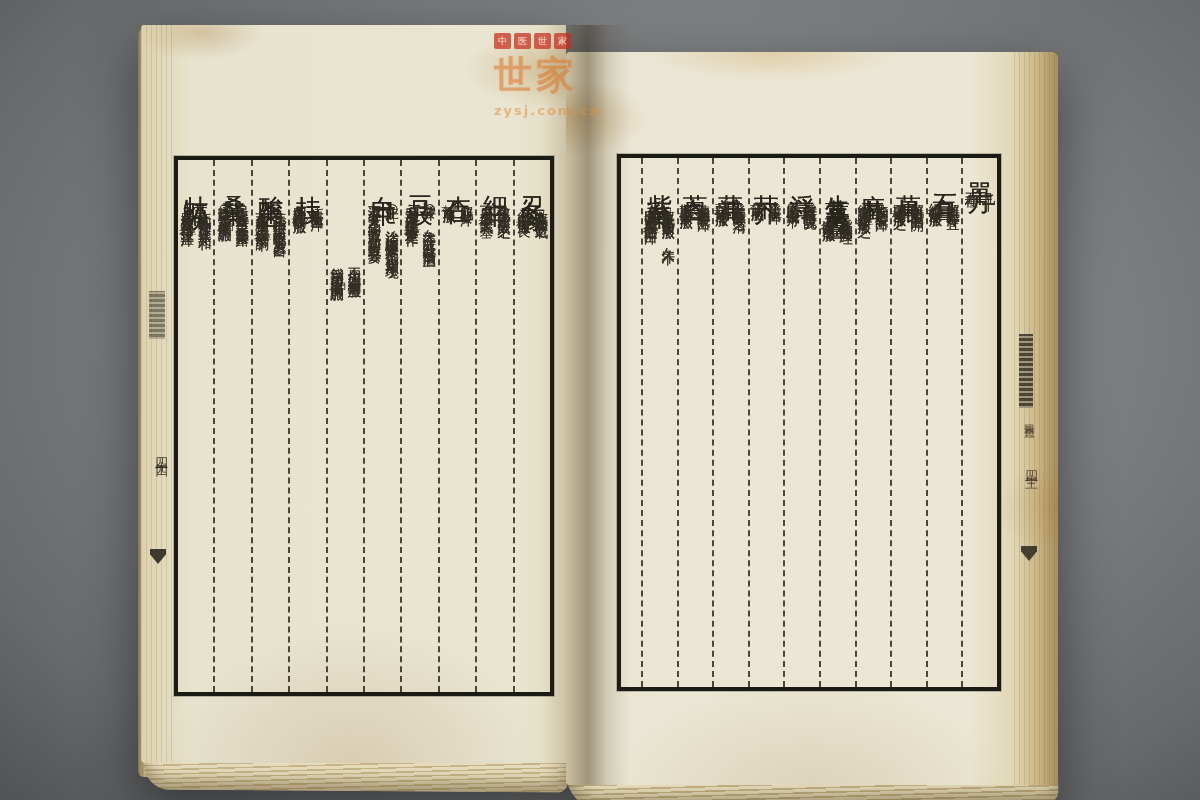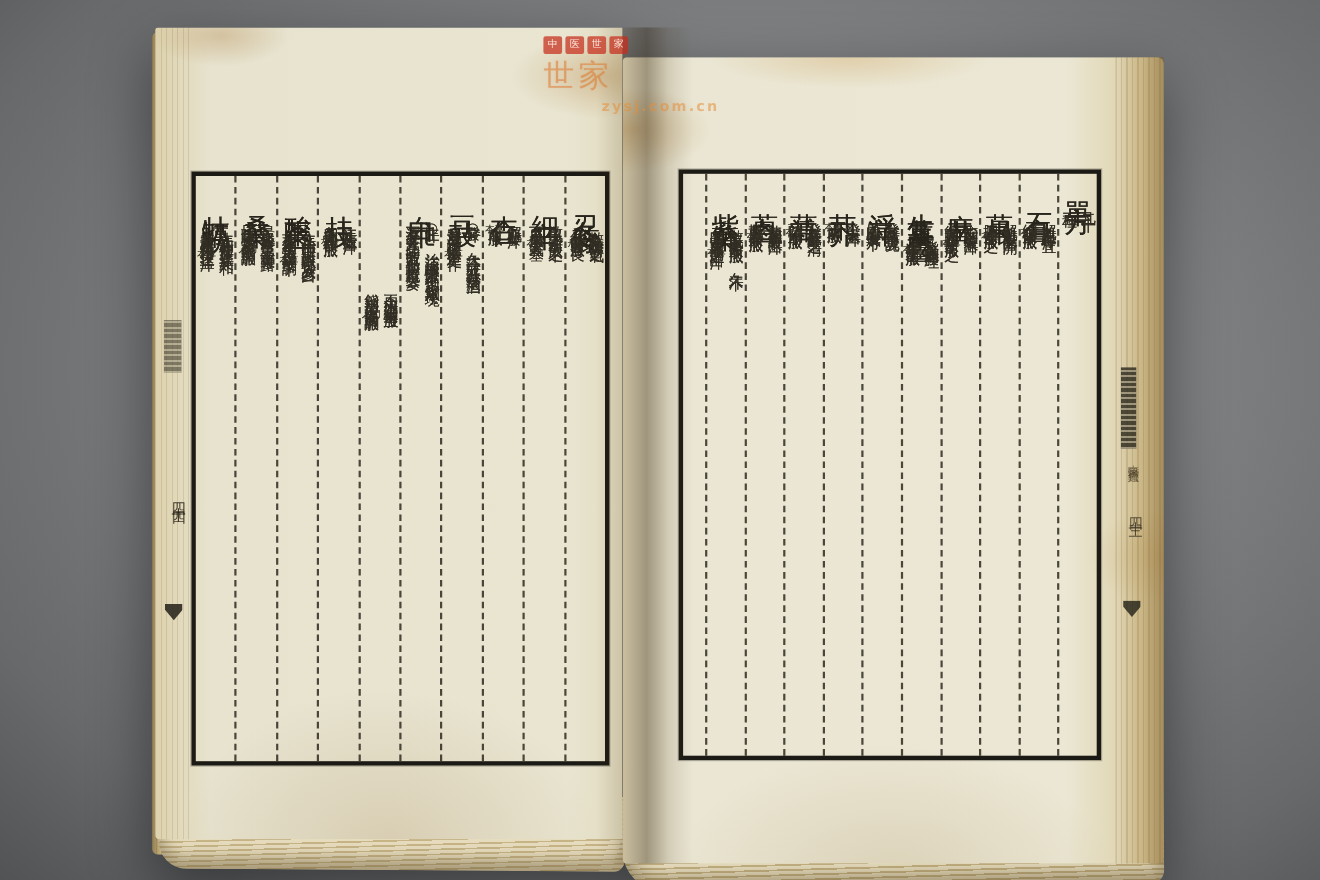--- a/index.html
+++ b/index.html
@@ -113,24 +113,24 @@
 
   .fold-title { position:absolute; writing-mode:vertical-rl; text-orientation:upright;
     font-size:10.5px; letter-spacing:2px; color:rgba(60,50,30,.55); }
   .fold-r .fold-title { left:9px; top:362px; }
 
   
   .wm { position:absolute; left:494px; top:33px; width:160px; pointer-events:none; z-index:5; }
   .wm-tiles { display:flex; gap:3px; }
   .wm-tile { width:17px; height:16px; background:rgba(198,44,28,.72); color:rgba(255,245,235,.9);
     font-size:9px; line-height:16px; text-align:center; border-radius:2px; }
-  .wm-big { font-size:28px; font-weight:normal; letter-spacing:4px;
+  .wm-big { font-size:38px; font-weight:bold; letter-spacing:4px;
     color:rgba(222,118,44,.38); text-shadow:0 0 1px rgba(222,118,44,.3); margin-top:1px; }
   .wm-url { font-family:"DejaVu Sans","Liberation Sans",sans-serif; font-size:13px; font-weight:bold;
-    letter-spacing:2px; color:rgba(228,142,58,.55); margin-top:2px;text-align:right; }
+    letter-spacing:2px; color:rgba(228,142,58,.55); margin-top:2px; }
 </style>
 </head>
 <body>
 
 <div class="wm">
   <div class="wm-tiles">
     <span class="wm-tile">中</span>
     <span class="wm-tile">医</span>
     <span class="wm-tile">世</span>
     <span class="wm-tile">家</span>

